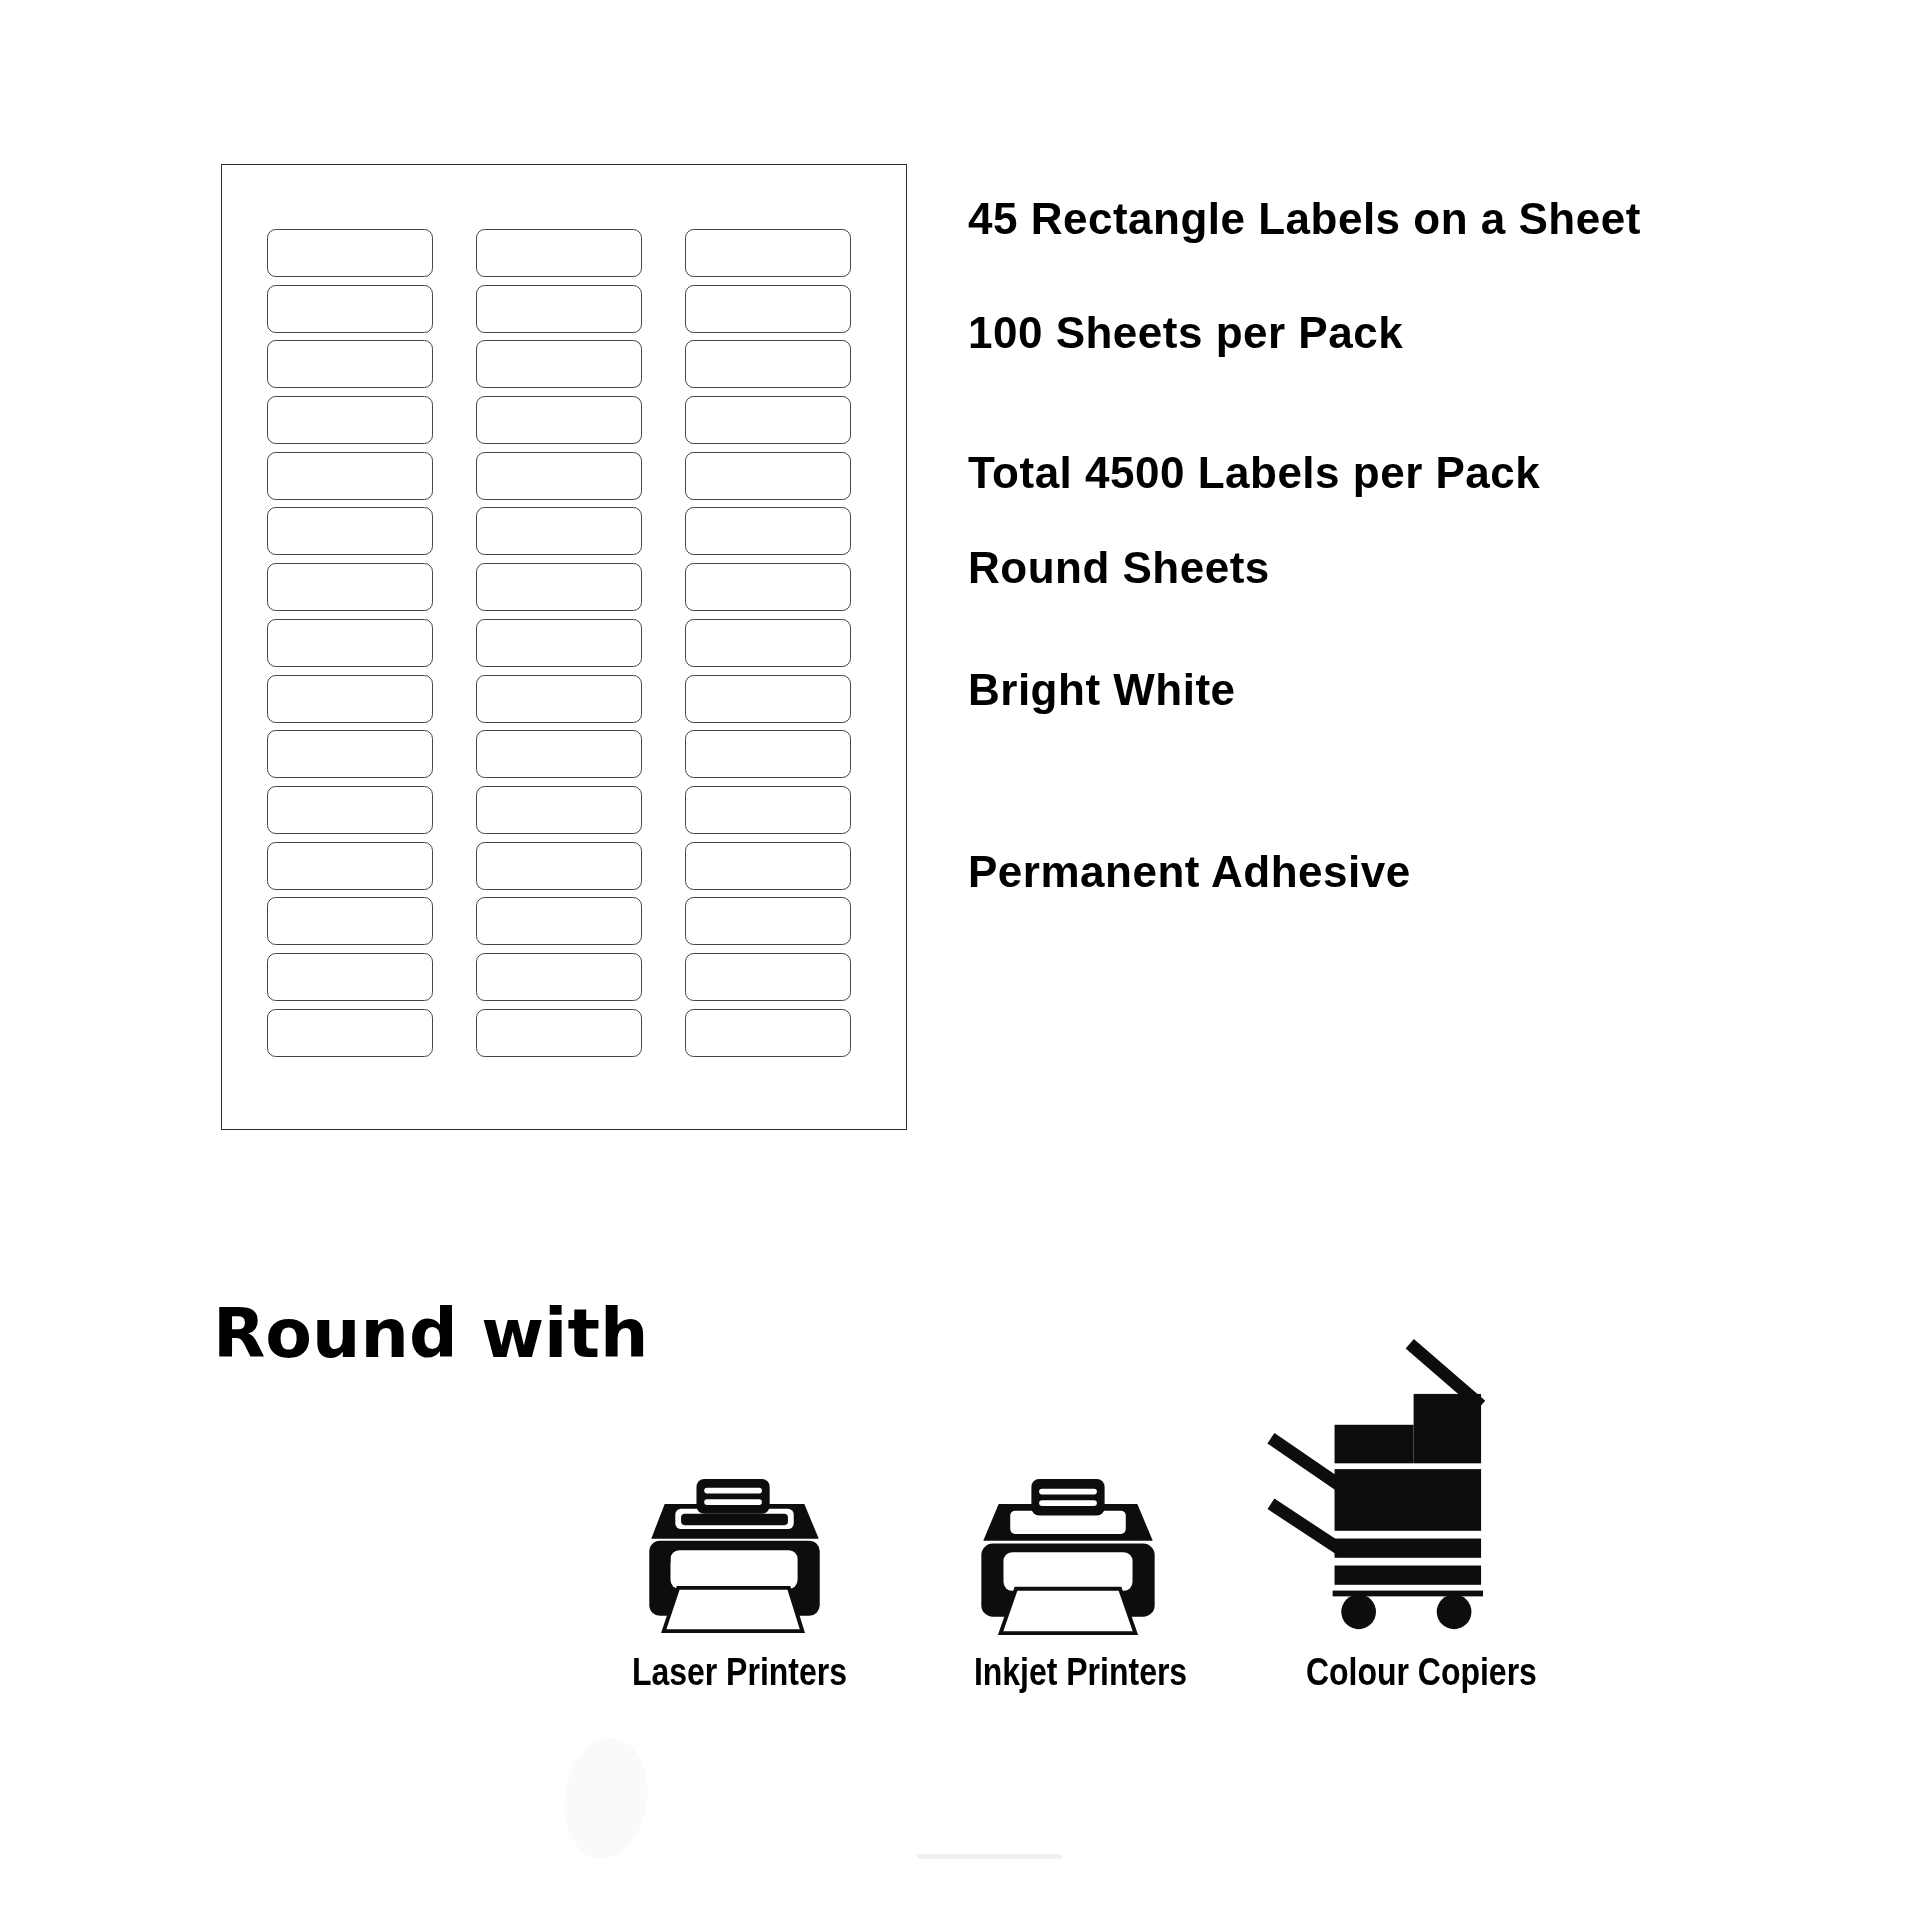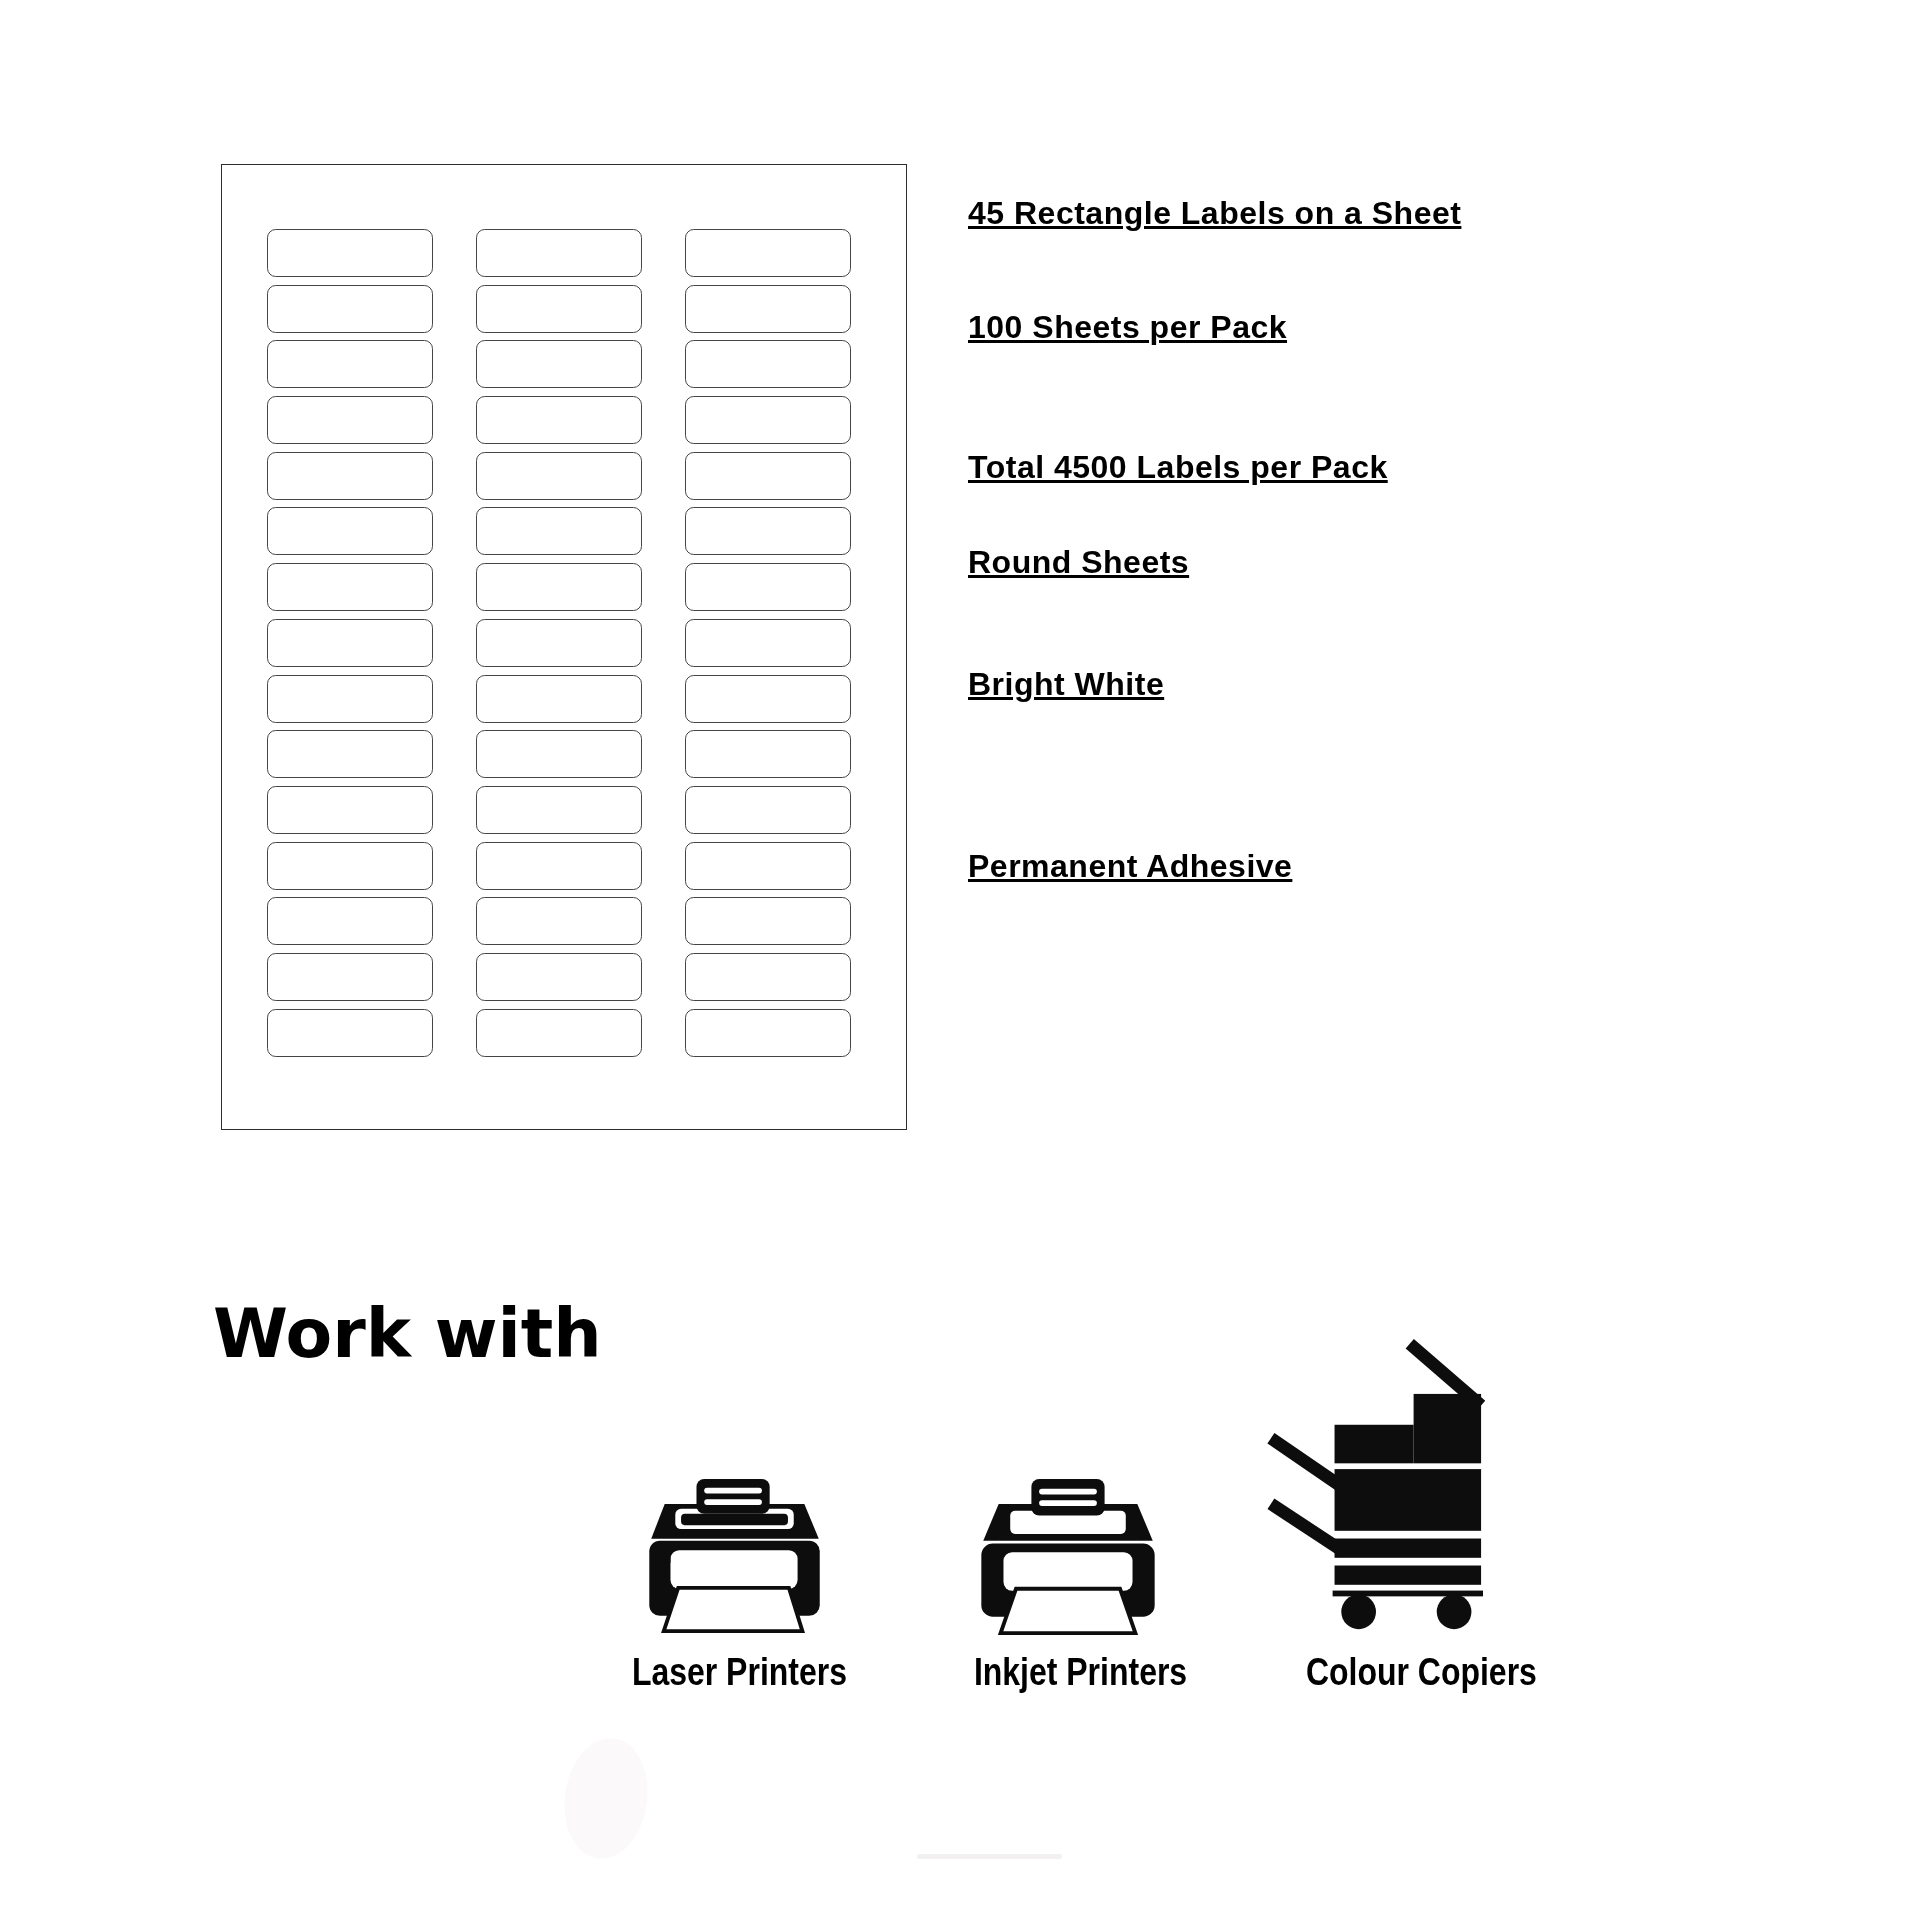--- a/index.html
+++ b/index.html
@@ -42,26 +42,25 @@
     box-sizing: border-box;
     border: 1.9px solid #454545;
     border-radius: 8.7px;
     background: #ffffff;
   }
 
   
   .feature {
     position: absolute;
     left: 968px;
-    font-size: 32px;
+    font-size: 44px;
     line-height: 1;
     font-weight: bold;
     letter-spacing: 0.5px;
     white-space: nowrap;
-    text-decoration: underline;
   }
   .feature-1 { top: 197px; }
   .feature-2 { top: 311px; }
   .feature-3 { top: 408px; margin-top: 43px; }
   .feature-4 { top: 546px; }
   .feature-5 { top: 668px; }
   .feature-6 { top: 850px; }
 
   
   .workwith-heading {
@@ -175,21 +174,21 @@
       </div>
   </div>
 
   <div class="feature feature-1">45 Rectangle Labels on a Sheet</div>
   <div class="feature feature-2">100 Sheets per Pack</div>
   <div class="feature feature-3">Total 4500 Labels per Pack</div>
   <div class="feature feature-4">Round Sheets</div>
   <div class="feature feature-5">Bright White</div>
   <div class="feature feature-6">Permanent Adhesive</div>
 
-  <div class="workwith-heading">Work with</div>
+  <div class="workwith-heading">Round with</div>
 
   <div class="device-icon icon-laser">
     <svg viewBox="0 0 178 162" width="172" height="156" xmlns="http://www.w3.org/2000/svg">
 
       <polygon points="2,62 16,26 161,26 176,62" fill="#0d0d0d"></polygon>
 
       <rect x="27" y="31" width="123" height="21" rx="6" fill="#ffffff"></rect>
       <rect x="33" y="36" width="111" height="12" rx="4" fill="#0d0d0d"></rect>
 
       <rect x="49" y="0" width="76" height="36" rx="8" fill="#0d0d0d"></rect>

